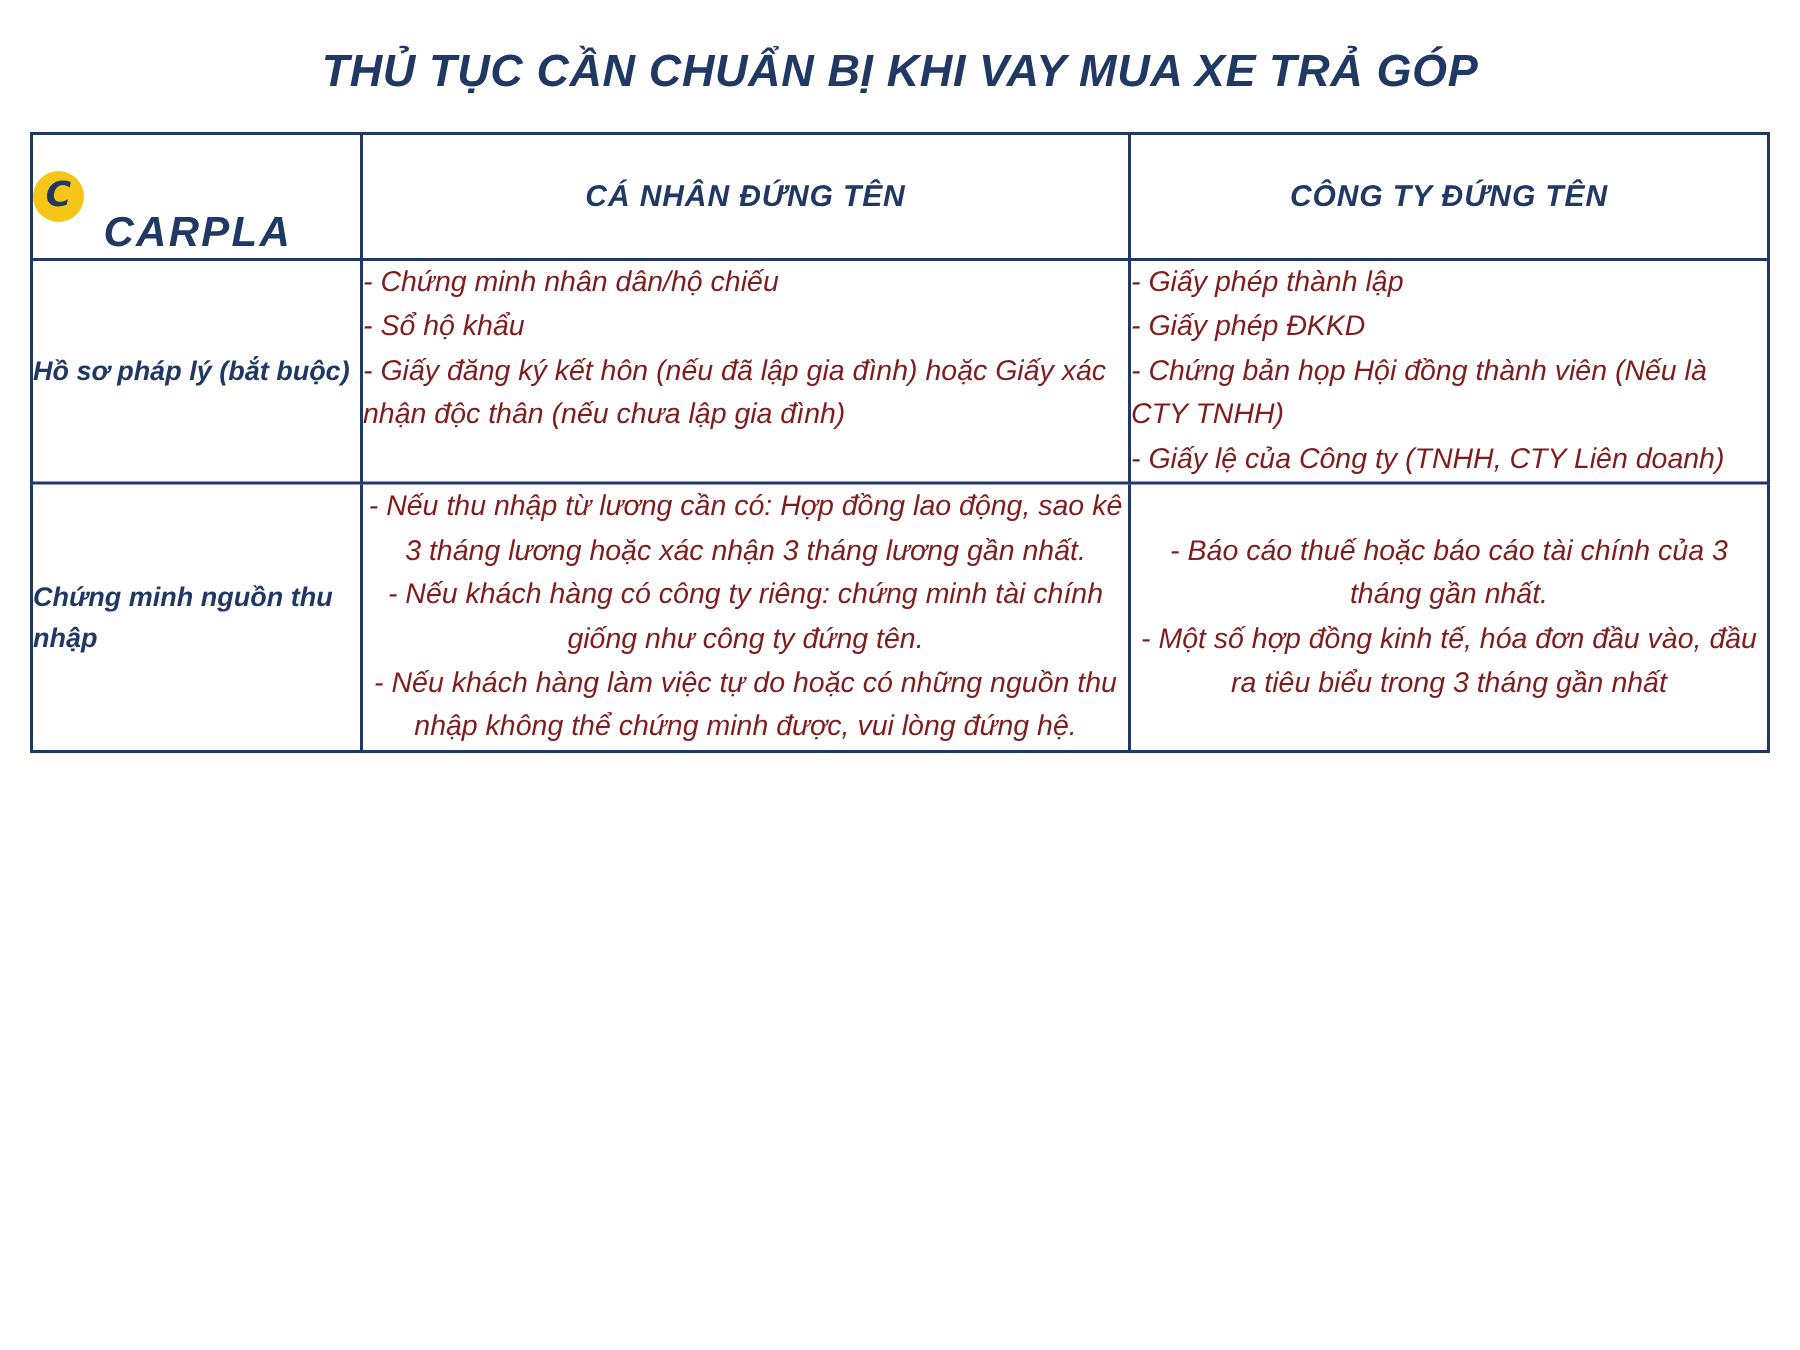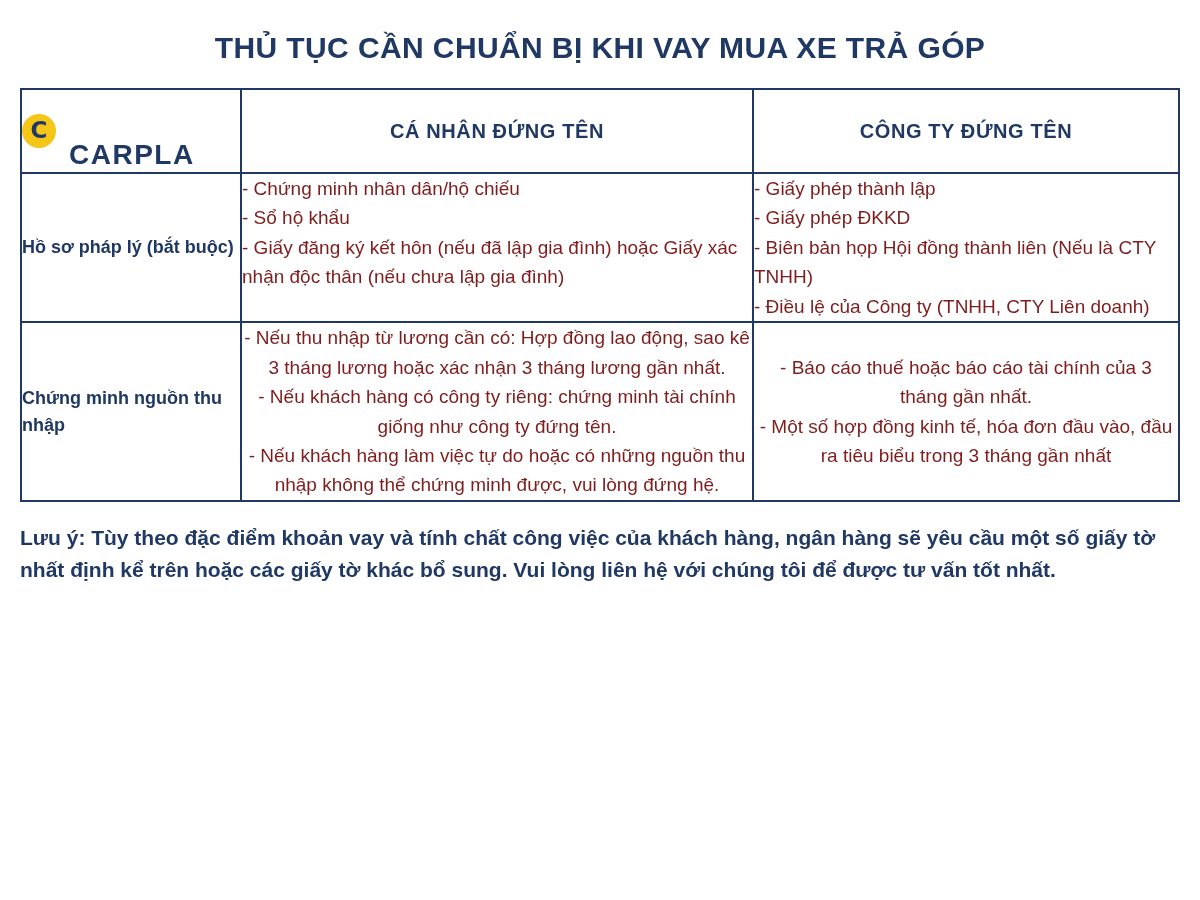--- a/index.html
+++ b/index.html
@@ -13,20 +13,21 @@
     font-family: "Liberation Sans", sans-serif;
     color: #1f3864;
     -webkit-font-smoothing: antialiased;
   }
   .page {
     position: relative;
     width: 1200px;
     height: 900px;
     box-sizing: border-box;
     padding: 22px 20px 0 20px;
+    font-style: italic;
   }
   .title {
     text-align: center;
     font-size: 30px;
     font-weight: bold;
     letter-spacing: 0.4px;
     color: #1f3864;
     margin: 8px 0 22px 0;
     line-height: 1.2;
   }
@@ -148,34 +149,33 @@
       <tr class="row-1">
         <td class="row-label">Hồ sơ pháp lý (bắt buộc)</td>
         <td class="cell-body">
             <p>- Chứng minh nhân dân/hộ chiếu</p>
             <p>- Sổ hộ khẩu</p>
             <p>- Giấy đăng ký kết hôn (nếu đã lập gia đình) hoặc Giấy xác nhận độc thân (nếu chưa lập gia đình)</p>
           </td>
         <td class="cell-body">
             <p>- Giấy phép thành lập</p>
             <p>- Giấy phép ĐKKD</p>
-            <p>- Biên bản họp Hội đồng thành liên (Nếu là CTY TNHH)</p>
-            <p>- Điều lệ của Công ty (TNHH, CTY Liên doanh)</p>
+            <p>- Chứng bản họp Hội đồng thành viên (Nếu là CTY TNHH)</p>
+            <p>- Giấy lệ của Công ty (TNHH, CTY Liên doanh)</p>
           </td>
       </tr>
       <tr class="row-2">
         <td class="row-label">Chứng minh nguồn thu nhập</td>
         <td class="cell-body">
             <p>- Nếu thu nhập từ lương cần có: Hợp đồng lao động, sao kê 3 tháng lương hoặc xác nhận 3 tháng lương gần nhất.</p>
             <p>- Nếu khách hàng có công ty riêng: chứng minh tài chính giống như công ty đứng tên.</p>
             <p>- Nếu khách hàng làm việc tự do hoặc có những nguồn thu nhập không thể chứng minh được, vui lòng đứng hệ.</p>
           </td>
         <td class="cell-body">
             <p>- Báo cáo thuế hoặc báo cáo tài chính của 3 tháng gần nhất.</p>
             <p>- Một số hợp đồng kinh tế, hóa đơn đầu vào, đầu ra tiêu biểu trong 3 tháng gần nhất</p>
           </td>
       </tr>
     </tbody>
   </table>
 
-  <div class="note">Lưu ý: Tùy theo đặc điểm khoản vay và tính chất công việc của khách hàng, ngân hàng sẽ yêu cầu một số giấy tờ nhất định kể trên hoặc các giấy tờ khác bổ sung. Vui lòng liên hệ với chúng tôi để được tư vấn tốt nhất.</div>
 
 </div>
 
 </body></html>

